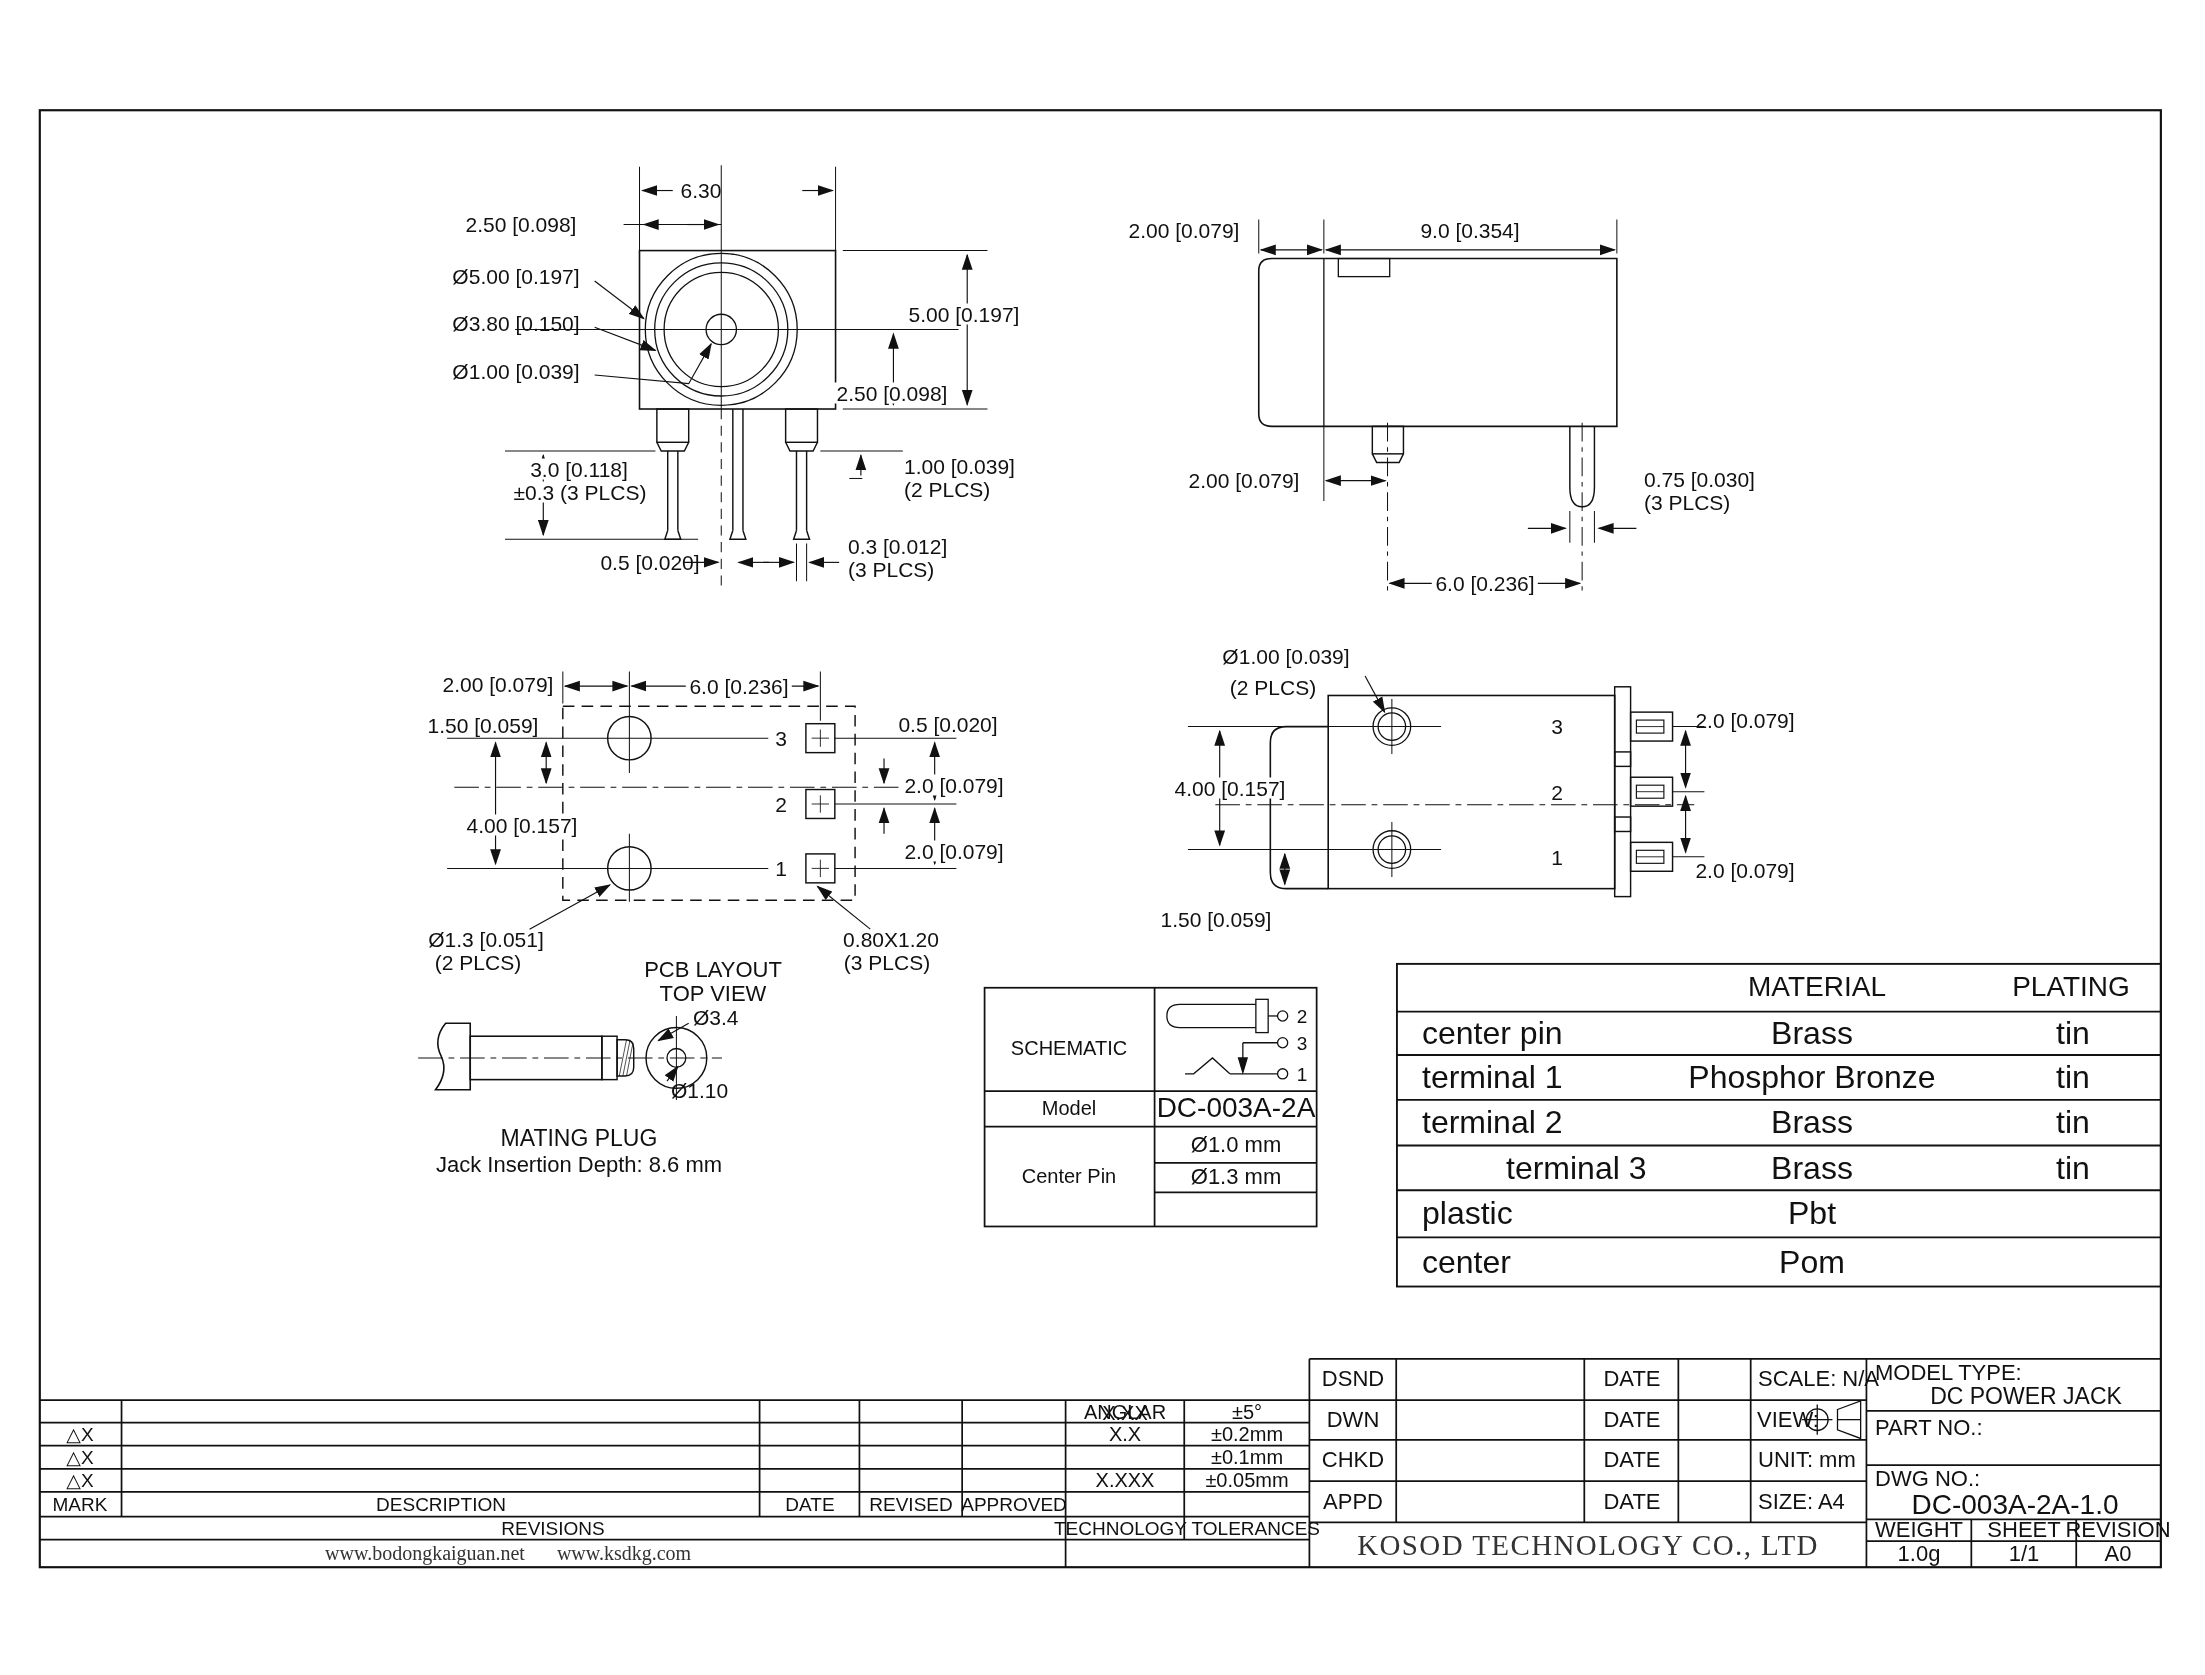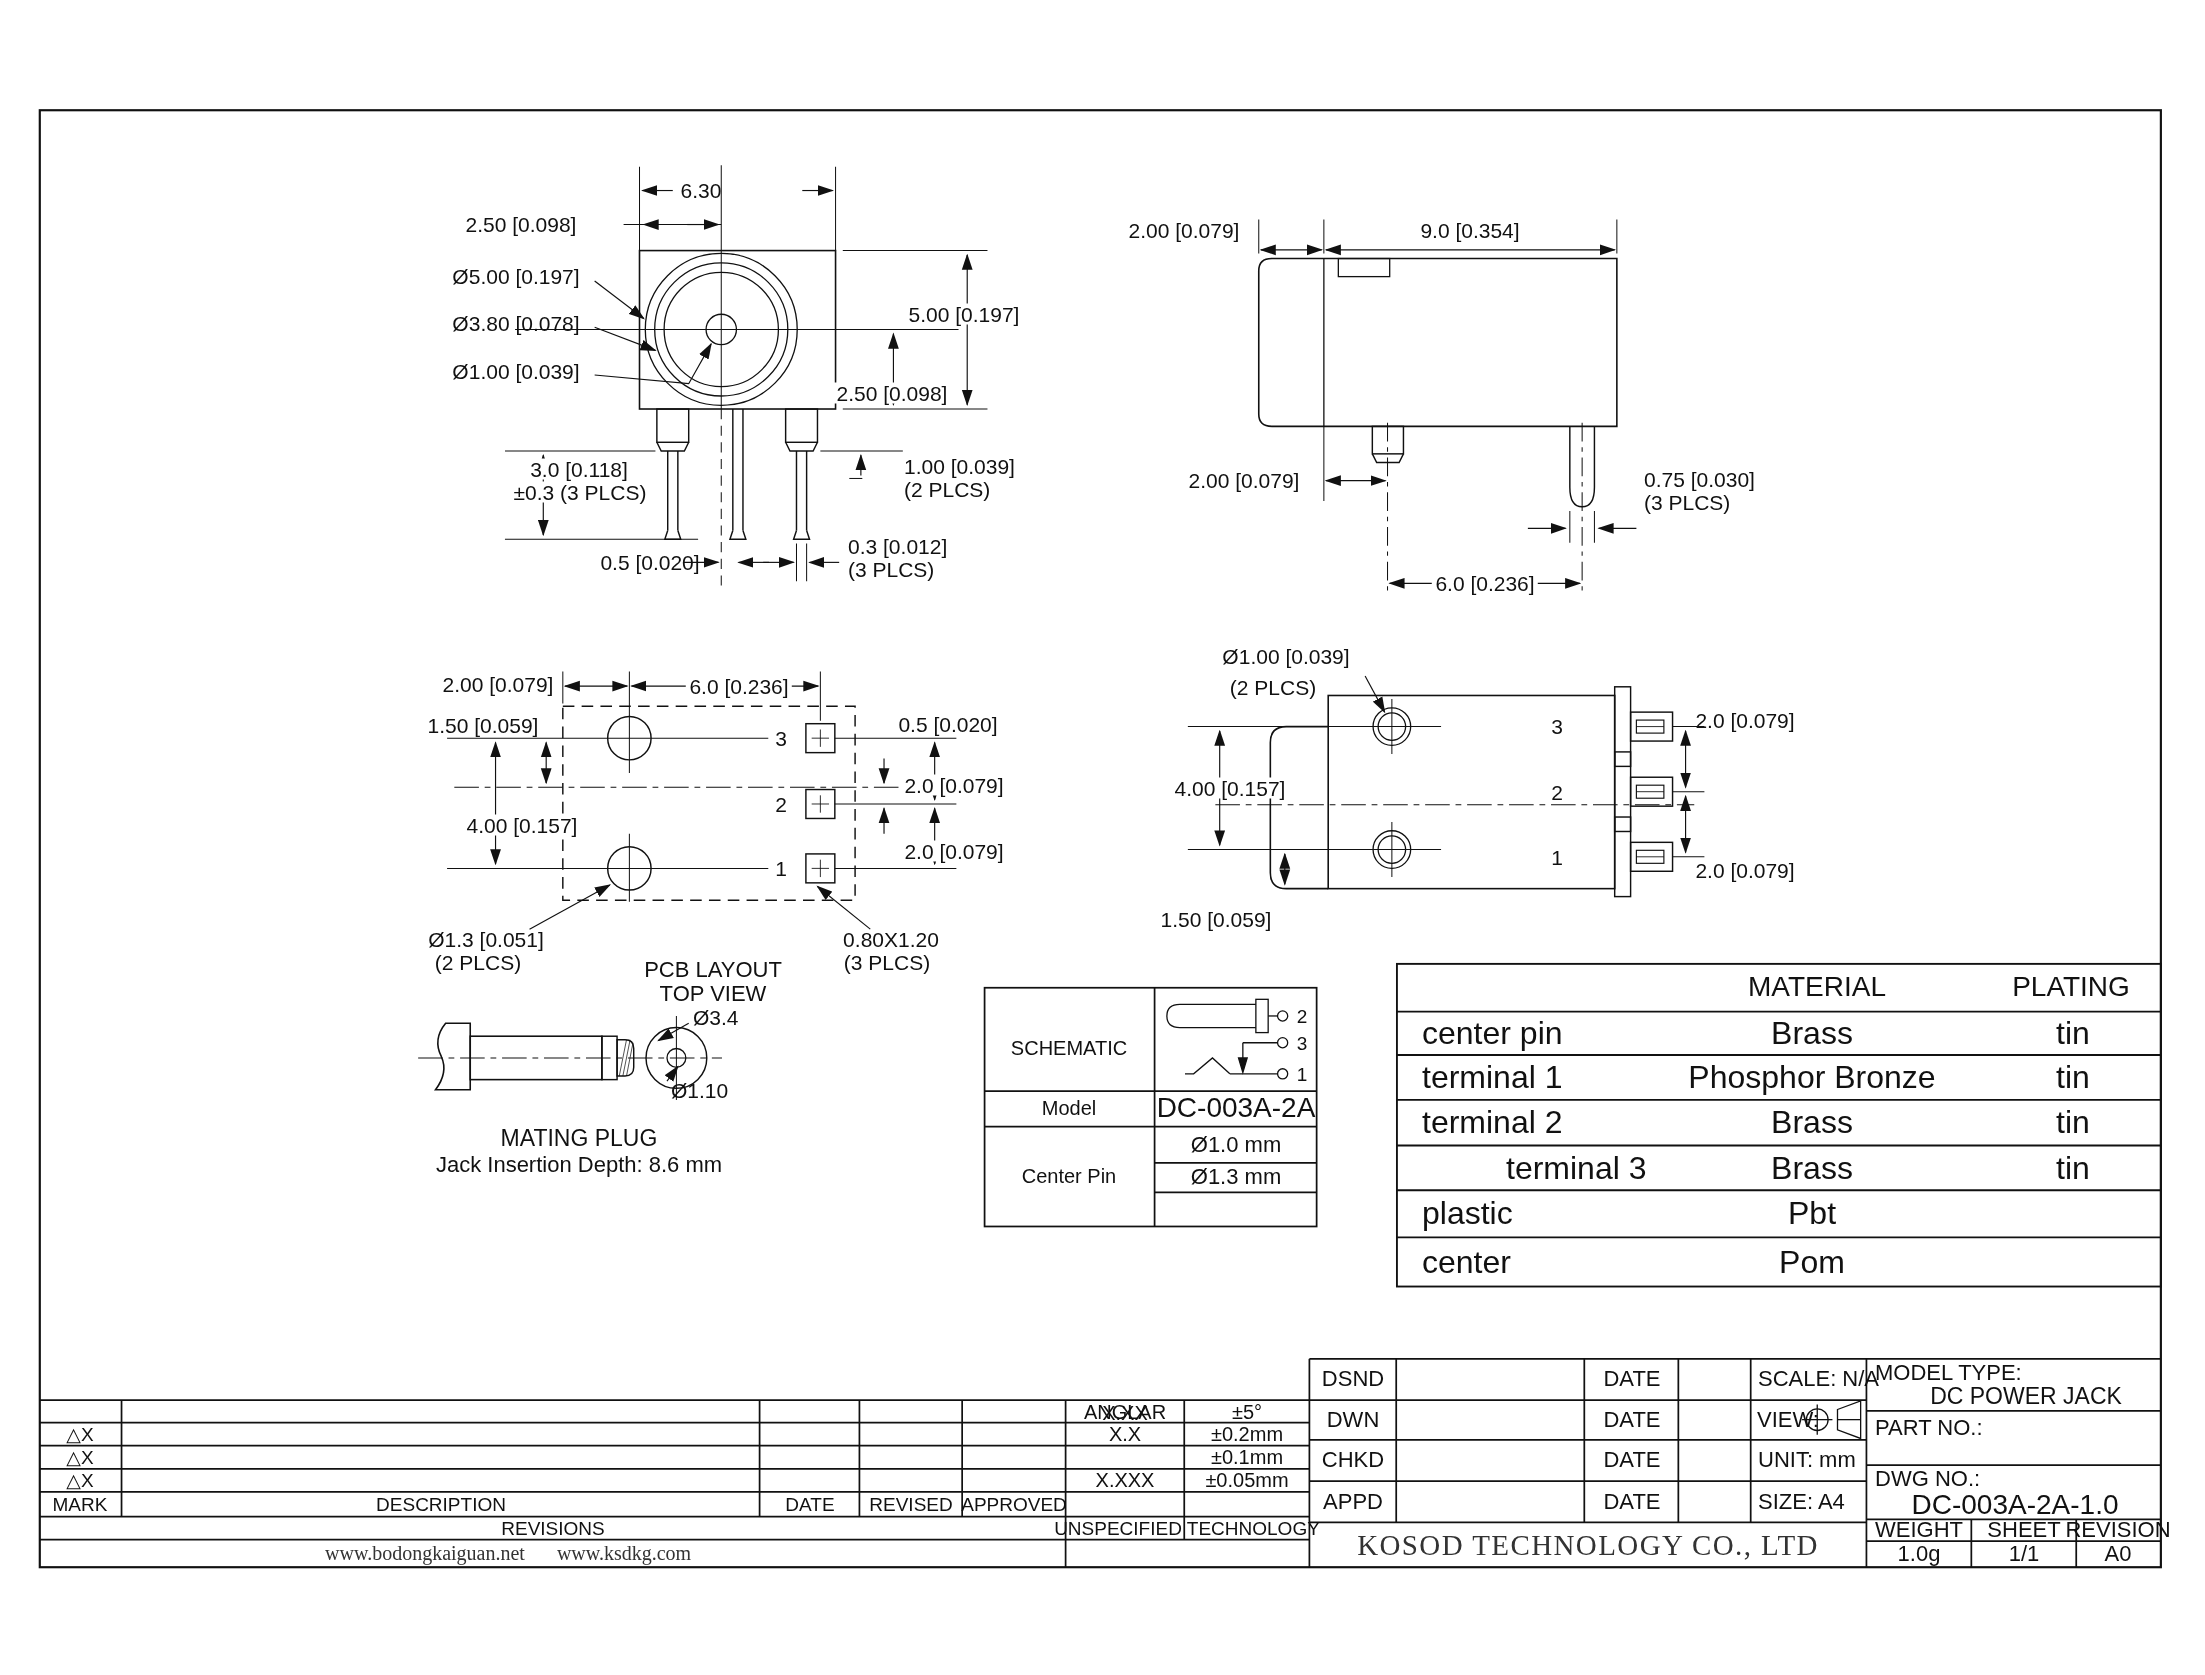--- a/index.html
+++ b/index.html
@@ -265,21 +265,21 @@
       <line x1="2512" y1="1941" x2="2512" y2="1983"></line>
       <path d="M2540,1948 L2572,1936 L2572,1988 L2540,1976 Z"></path>
       <line x1="2540" y1="1962" x2="2572" y2="1962"></line>
     </g>
   </g>
 </svg>
 
 <div class="t" style="left:701px;top:190px">6.30</div>
 <div class="t" style="left:521px;top:224px">2.50 [0.098]</div>
 <div class="t" style="left:516px;top:276px">Ø5.00 [0.197]</div>
-<div class="t" style="left:516px;top:323px">Ø3.80 [0.078]</div>
+<div class="t" style="left:516px;top:323px">Ø3.80 [0.150]</div>
 <div class="t" style="left:516px;top:371px">Ø1.00 [0.039]</div>
 <div class="t bg" style="left:964px;top:314px">5.00 [0.197]</div>
 <div class="t bg" style="left:892px;top:393px">2.50 [0.098]</div>
 <div class="t bg" style="left:579px;top:469px">3.0 [0.118]</div>
 <div class="t bg" style="left:580px;top:492px">±0.3 (3 PLCS)</div>
 <div class="t tl" style="left:904px;top:466px">1.00 [0.039]</div>
 <div class="t tl" style="left:904px;top:489px">(2 PLCS)</div>
 <div class="t" style="left:650px;top:562px">0.5 [0.020]</div>
 <div class="t tl" style="left:848px;top:546px">0.3 [0.012]</div>
 <div class="t tl" style="left:848px;top:569px">(3 PLCS)</div>
@@ -389,16 +389,16 @@
 <div class="t serif s28 gray" style="left:425px;top:1553px">www.bodongkaiguan.net</div>
 <div class="t serif s28 gray" style="left:624px;top:1553px">www.ksdkg.com</div>
 <div class="t s28" style="left:1125px;top:1412px">ANGLAR</div>
 <div class="t s28" style="left:1247px;top:1412px">±5°</div>
 <div class="t s28" style="left:1125px;top:1434px">X.X</div>
 <div class="t s28" style="left:1247px;top:1434px">±0.2mm</div>
 <div class="t s28" style="left:1125px;top:1413px">X.XX</div>
 <div class="t s28" style="left:1247px;top:1457px">±0.1mm</div>
 <div class="t s28" style="left:1125px;top:1480px">X.XXX</div>
 <div class="t s28" style="left:1247px;top:1480px">±0.05mm</div>
-<div class="t s26" style="left:1187px;top:1528px">UNSPECIFIED TECHNOLOGY</div>
+<div class="t s26" style="left:1187px;top:1528px">TECHNOLOGY TOLERANCES</div>
 
 </div>
 
 
 </body></html>

